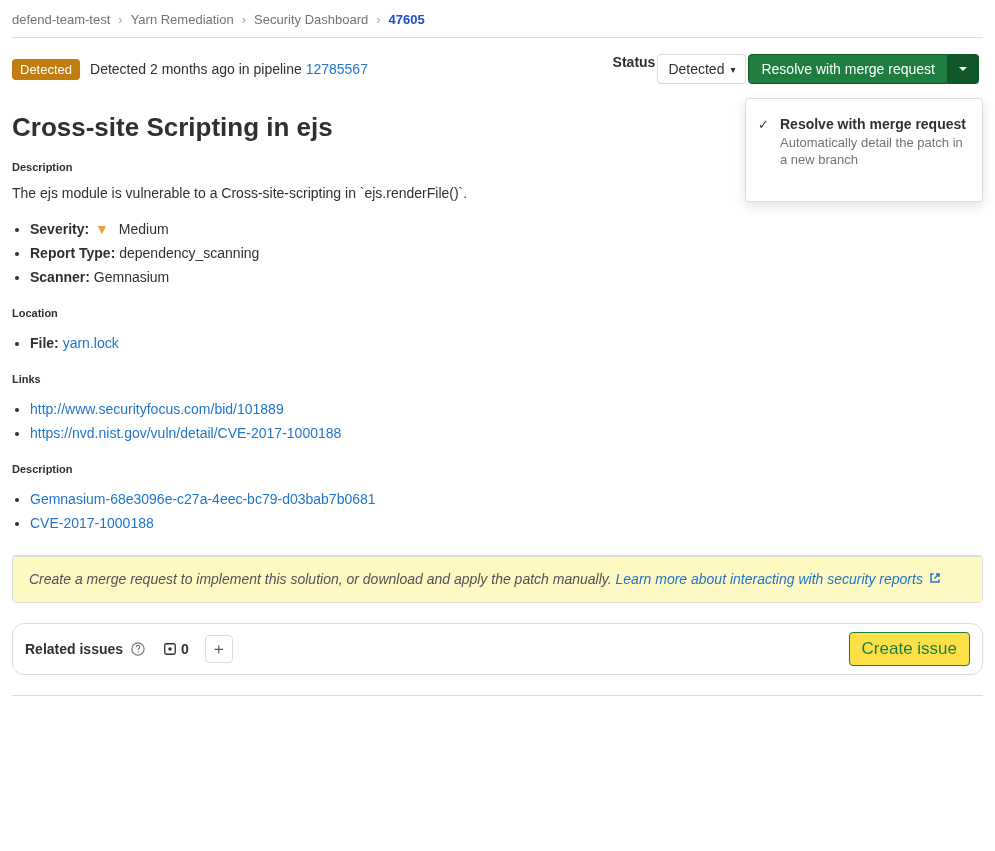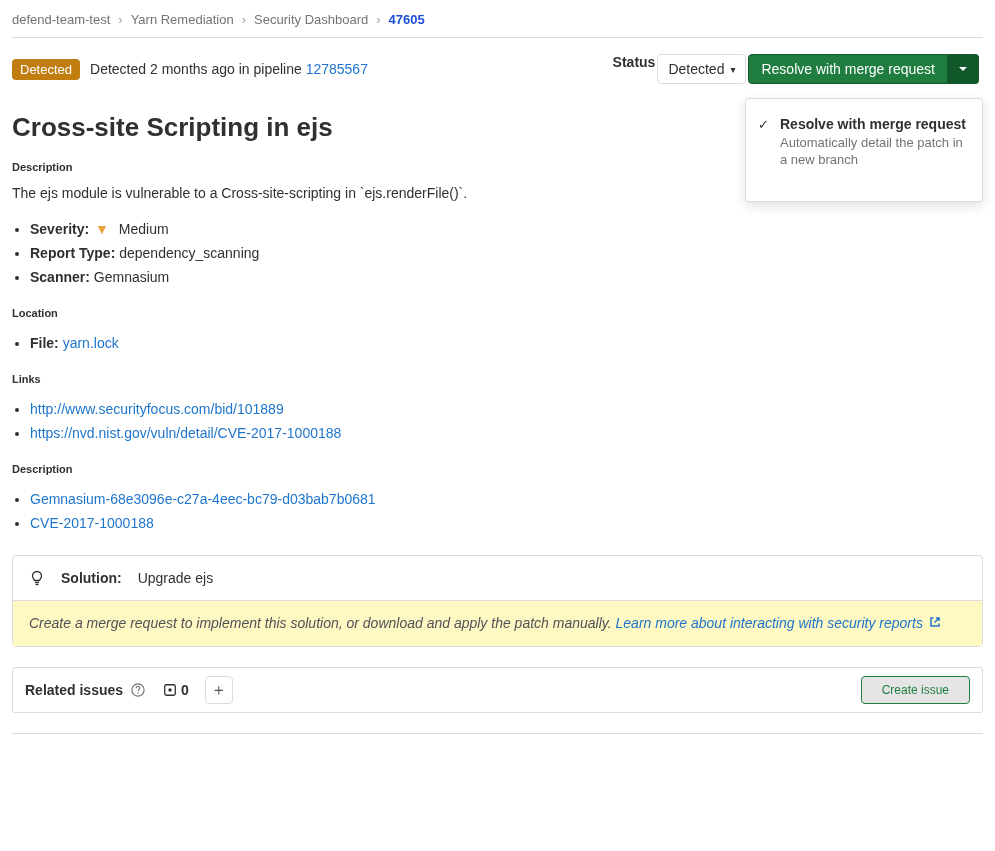--- a/index.html
+++ b/index.html
@@ -50,28 +50,28 @@
 .sev-icon { color: #e9a23b; display: inline-block; margin: 0 6px 0 2px; }
 
 .solution-box { border: 1px solid #dcdcde; border-radius: 4px; margin-top: 20px; }
 .solution-top { display: flex; align-items: center; gap: 16px; padding: 14px 16px; }
 .bulb { width: 16px; height: 16px; }
 .solution-label { font-weight: 600; }
 .solution-bottom { border-top: 1px solid #dcdcde; background: #fef9c3; padding: 12px 16px; font-style: italic; color: #535158; line-height: 1.5; }
 .solution-bottom a { font-style: italic; }
 .ext-icon { width: 12px; height: 12px; margin-left: 2px; vertical-align: baseline; }
 
-.related-box { border: 1px solid #dcdcde; border-radius: 3px; margin-top: 20px; padding: 8px 12px; display: flex; align-items: center; justify-content: space-between; }
+.related-box { border: 1px solid #dcdcde; border-radius: 12px; margin-top: 20px; padding: 8px 12px; display: flex; align-items: center; justify-content: space-between; }
 .related-left { display: flex; align-items: center; gap: 8px; }
 .related-title { font-weight: 600; }
 .help-icon { width: 14px; height: 14px; fill: #737278; }
 .issue-count { display: flex; align-items: center; gap: 4px; margin-left: 10px; color: #303030; font-weight: 600; }
 .issue-icon { width: 14px; height: 14px; fill: #303030; }
 .plus-btn { border: 1px solid #dcdcde; background: #fff; border-radius: 4px; width: 28px; height: 28px; display: flex; align-items: center; justify-content: center; cursor: pointer; font-size: 16px; color: #535158; margin-left: 8px; }
-.create-issue-btn { border: 1px solid #1f7e3f; color: #1f7e3f; background: #e5e5e5; border-radius: 4px; padding: 6px 20px; font-size: 12px; cursor: pointer; font-weight: 500; }
+.create-issue-btn { border: 1px solid #1f7e3f; color: #1f7e3f; background: #fde047; border-radius: 4px; padding: 6px 12px; font-size: 17px; cursor: pointer; font-weight: 500; }
 
 .bottom-divider { border-top: 1px solid #dcdcde; margin-top: 20px; }
 </style>
 </head>
 <body>
 
 <div class="breadcrumb">
   <span class="crumb">defend-team-test</span>
   <span class="sep">›</span>
   <span class="crumb">Yarn Remediation</span>
@@ -151,29 +151,20 @@
   <li><a href="#">https://nvd.nist.gov/vuln/detail/CVE-2017-1000188</a></li>
 </ul>
 
 <h2 class="section">Description</h2>
 <ul class="meta">
   <li><a href="#">Gemnasium-68e3096e-c27a-4eec-bc79-d03bab7b0681</a></li>
   <li><a href="#">CVE-2017-1000188</a></li>
 </ul>
 
 <div class="solution-box">
-  <div class="solution-top">
-    <svg class="bulb" viewBox="0 0 16 16" fill="none" stroke="#303030" stroke-width="1.3">
-      <path d="M8 1.5 A4.5 4.5 0 0 1 12.5 6 C12.5 8 11 9 10.5 10.5 H5.5 C5 9 3.5 8 3.5 6 A4.5 4.5 0 0 1 8 1.5 Z"></path>
-      <line x1="6" y1="12.5" x2="10" y2="12.5"></line>
-      <line x1="6.5" y1="14.5" x2="9.5" y2="14.5"></line>
-    </svg>
-    <span class="solution-label">Solution:</span>
-    <span>Upgrade ejs</span>
-  </div>
   <div class="solution-bottom">
     <span>Create a merge request to implement this solution, or download and apply the patch manually. </span><a href="#"><span>Learn more about interacting with security reports</span>
       <svg class="ext-icon" viewBox="0 0 12 12" fill="none" stroke="#1f75cb" stroke-width="1.5">
         <path d="M4.5 2 H2 V10 H10 V7.5"></path>
           <path d="M7 2 H10 V5"></path>
           <path d="M10 2 L5.5 6.5"></path>
       </svg></a>
   </div>
 </div>
 

